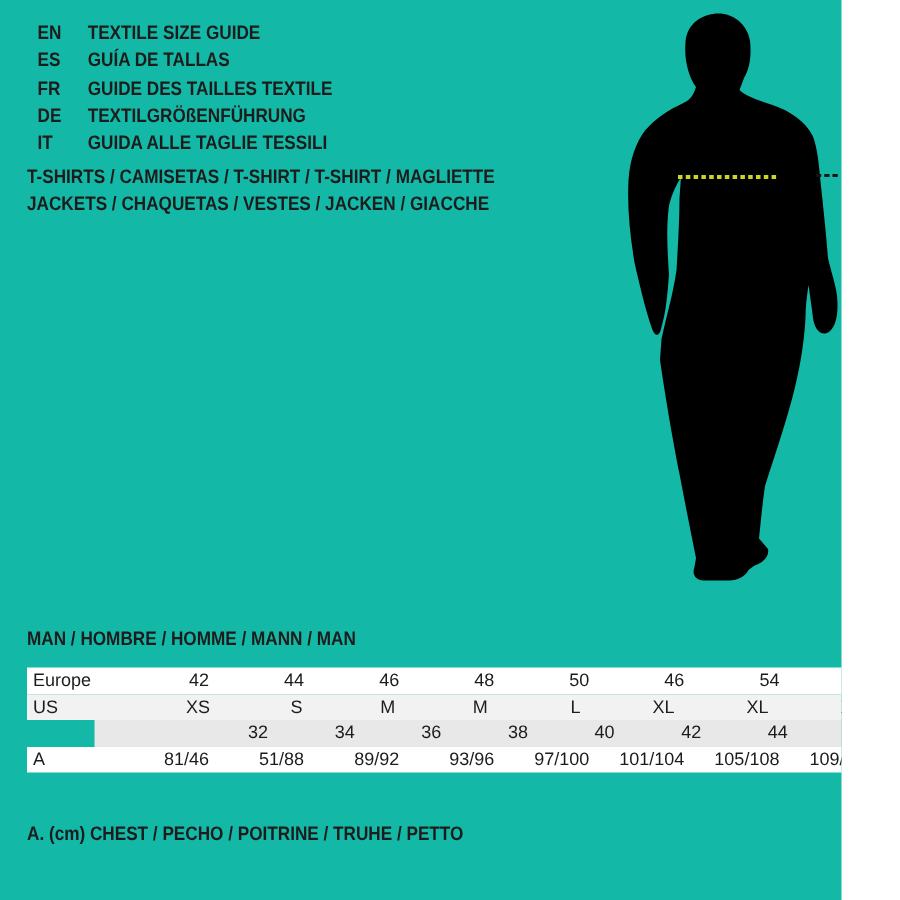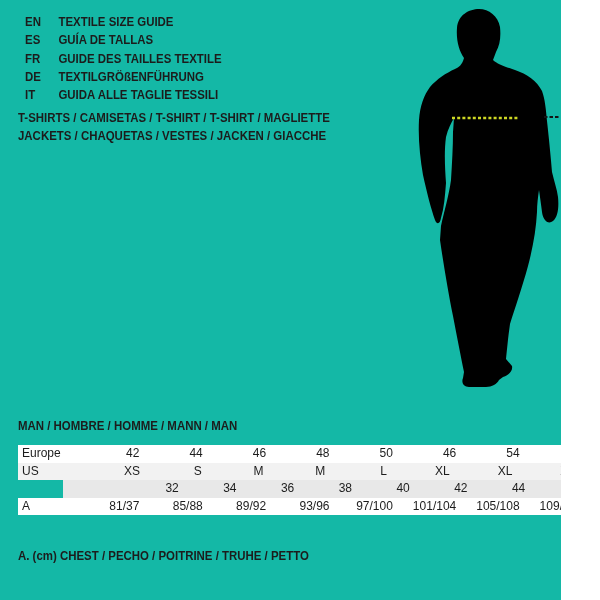--- a/index.html
+++ b/index.html
@@ -145,22 +145,22 @@
       <span class="t-cell">34</span>
       <span class="t-cell">36</span>
       <span class="t-cell">38</span>
       <span class="t-cell">40</span>
       <span class="t-cell">42</span>
       <span class="t-cell">44</span>
       <span class="t-cell">46</span>
     </div>
     <div class="t-row bg-white">
       <span class="t-label">A</span>
-      <span class="t-cell">81/37</span>
-      <span class="t-cell">85/88</span>
+      <span class="t-cell">81/46</span>
+      <span class="t-cell">51/88</span>
       <span class="t-cell">89/92</span>
       <span class="t-cell">93/96</span>
       <span class="t-cell">97/100</span>
       <span class="t-cell">101/104</span>
       <span class="t-cell">105/108</span>
       <span class="t-cell">109/183</span>
     </div>
   </div>
 
   <div class="footnote">A. (cm) CHEST / PECHO / POITRINE / TRUHE / PETTO</div>

